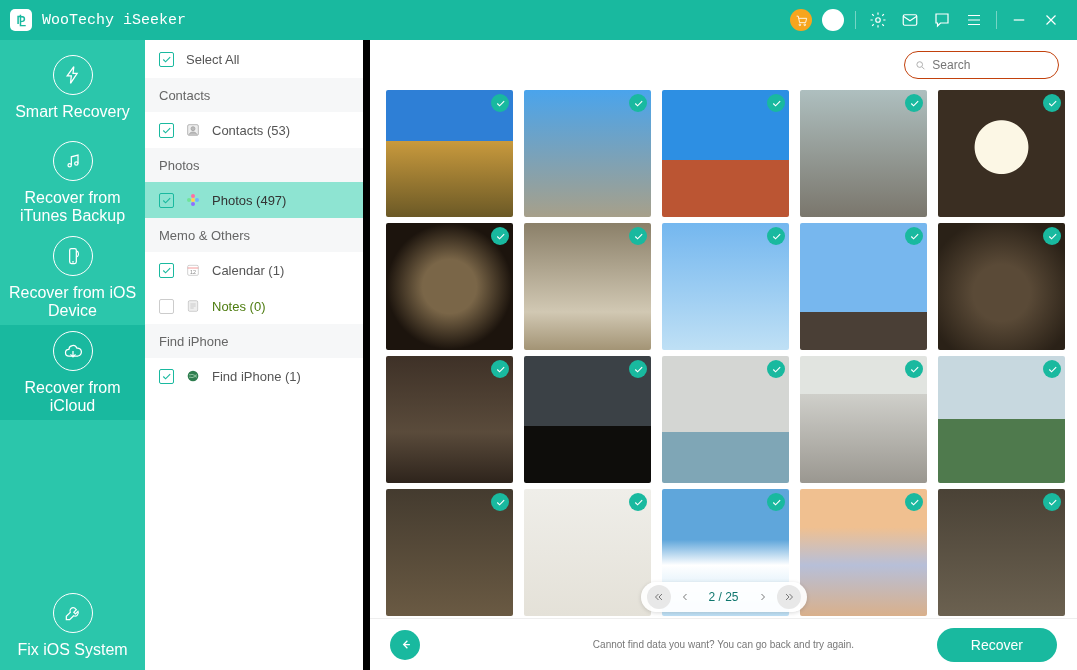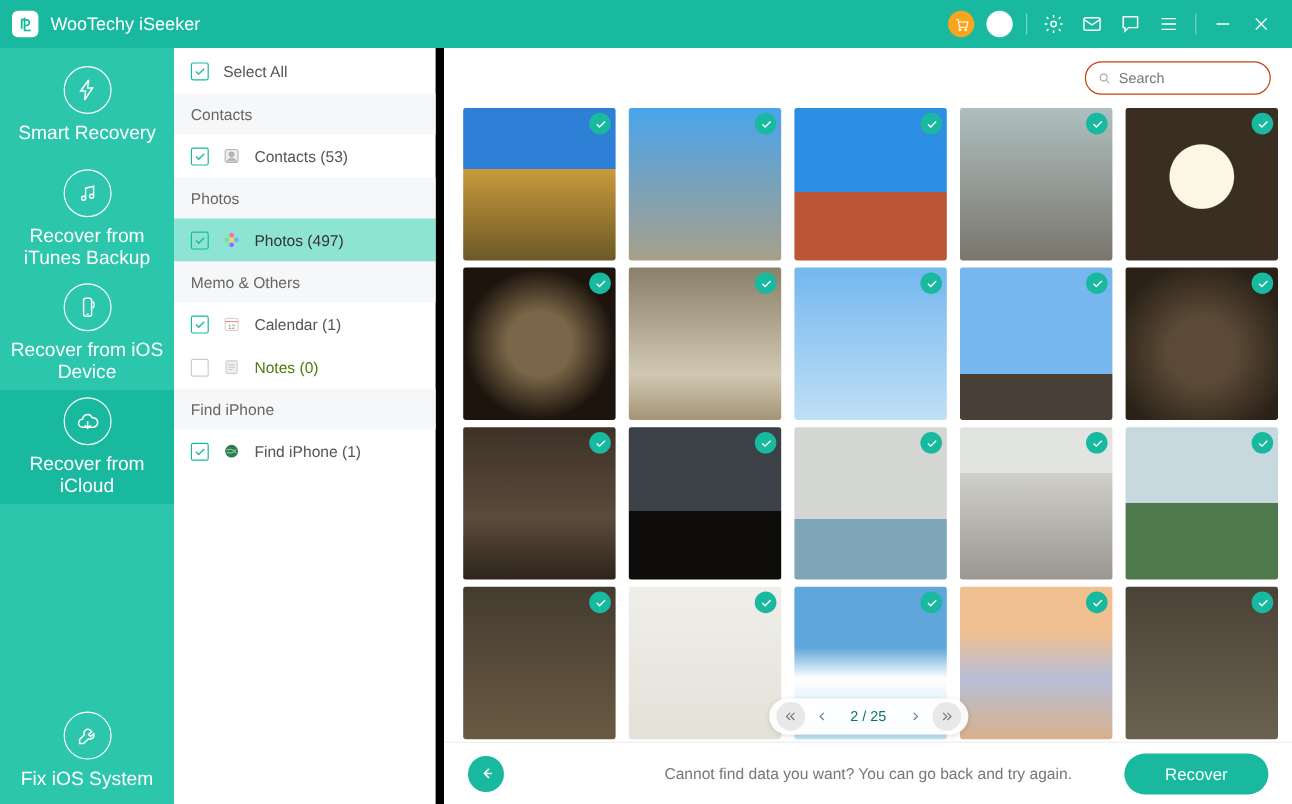--- a/index.html
+++ b/index.html
@@ -1,21 +1,21 @@
 <!DOCTYPE html>
 <html><head>
 <meta charset="utf-8">
 <style>
   * { box-sizing: border-box; margin: 0; padding: 0; font-family: -apple-system, "Segoe UI", Arial, sans-serif; }
   html, body { width: 1077px; height: 670px; overflow: hidden; background: #444; }
   .app { width: 1077px; height: 670px; display: flex; flex-direction: column; }
   
   .titlebar { height: 40px; background: #19b99f; display: flex; align-items: center; color: #fff; padding: 0 10px; }
   .logo-box { width: 22px; height: 22px; background: #fff; border-radius: 5px; display: flex; align-items: center; justify-content: center; color: #19b99f; font-weight: bold; font-size: 14px; margin-right: 10px; }
-  .titlebar-title { font-size: 15px; }
+  .titlebar-title { font-size: 15px; font-family: Liberation Mono, monospace; }
   .titlebar-spacer { flex: 1; }
   .tb-icon { width: 32px; height: 32px; display: flex; align-items: center; justify-content: center; cursor: pointer; }
   .tb-icon svg { width: 18px; height: 18px; stroke: #fff; fill: none; stroke-width: 1.6; }
   .tb-sep { width: 1px; height: 18px; background: rgba(255,255,255,.4); margin: 0 6px; }
   .cart-badge { width: 22px; height: 22px; border-radius: 50%; background: #f7a51e; display:flex;align-items:center;justify-content:center;}
   .user-badge { width: 22px; height: 22px; border-radius: 50%; background: #fff; display:flex;align-items:center;justify-content:center;}
   .cart-badge svg, .user-badge svg { width:13px;height:13px; }
   
   .body { flex: 1; display: flex; min-height: 0; }
   .sidebar { width: 145px; background: #2bc6ab; display: flex; flex-direction: column; }
@@ -70,21 +70,21 @@
   
   .pager { position:absolute; bottom:6px; left:50%; transform:translateX(-50%); display:flex; align-items:center; gap:2px; background:rgba(255,255,255,.92); border-radius:16px; padding:3px 6px; box-shadow:0 1px 4px rgba(0,0,0,.15); font-size:12px; color:#0f766e;}
   .pager .pg-btn{width:24px;height:24px;border-radius:50%;display:flex;align-items:center;justify-content:center;cursor:pointer;}
   .pager .pg-btn.dbl{background:#e8e8e8;}
   .pager svg{width:12px;height:12px;stroke:#777;fill:none;stroke-width:2;}
   .pg-label{padding:0 10px;}
   
   .footer { height: 52px; border-top:1px solid #eee; display:flex; align-items:center; padding: 0 20px; background:#fff;}
   .back-btn { width:30px;height:30px;border-radius:50%;background:#19b99f;display:flex;align-items:center;justify-content:center;cursor:pointer;}
   .back-btn svg{width:15px;height:15px;stroke:#fff;fill:none;stroke-width:2;}
-  .footer-msg { position:absolute; left:50%; transform:translateX(-50%); font-size:13px; color:#777;}
+  .footer-msg { position:absolute; left:50%; transform:translateX(-50%); font-size:10px; color:#777;}
   .footer { position:relative; }
   .recover-btn { margin-left:auto; height:34px; padding:0 34px; border-radius:17px; background:#19b99f; color:#fff; font-size:14px; display:flex;align-items:center;cursor:pointer;}
 </style>
 </head>
 <body>
 
 <div class="app">
 
   <div class="titlebar">
     <div class="logo-box">⅊</div>

